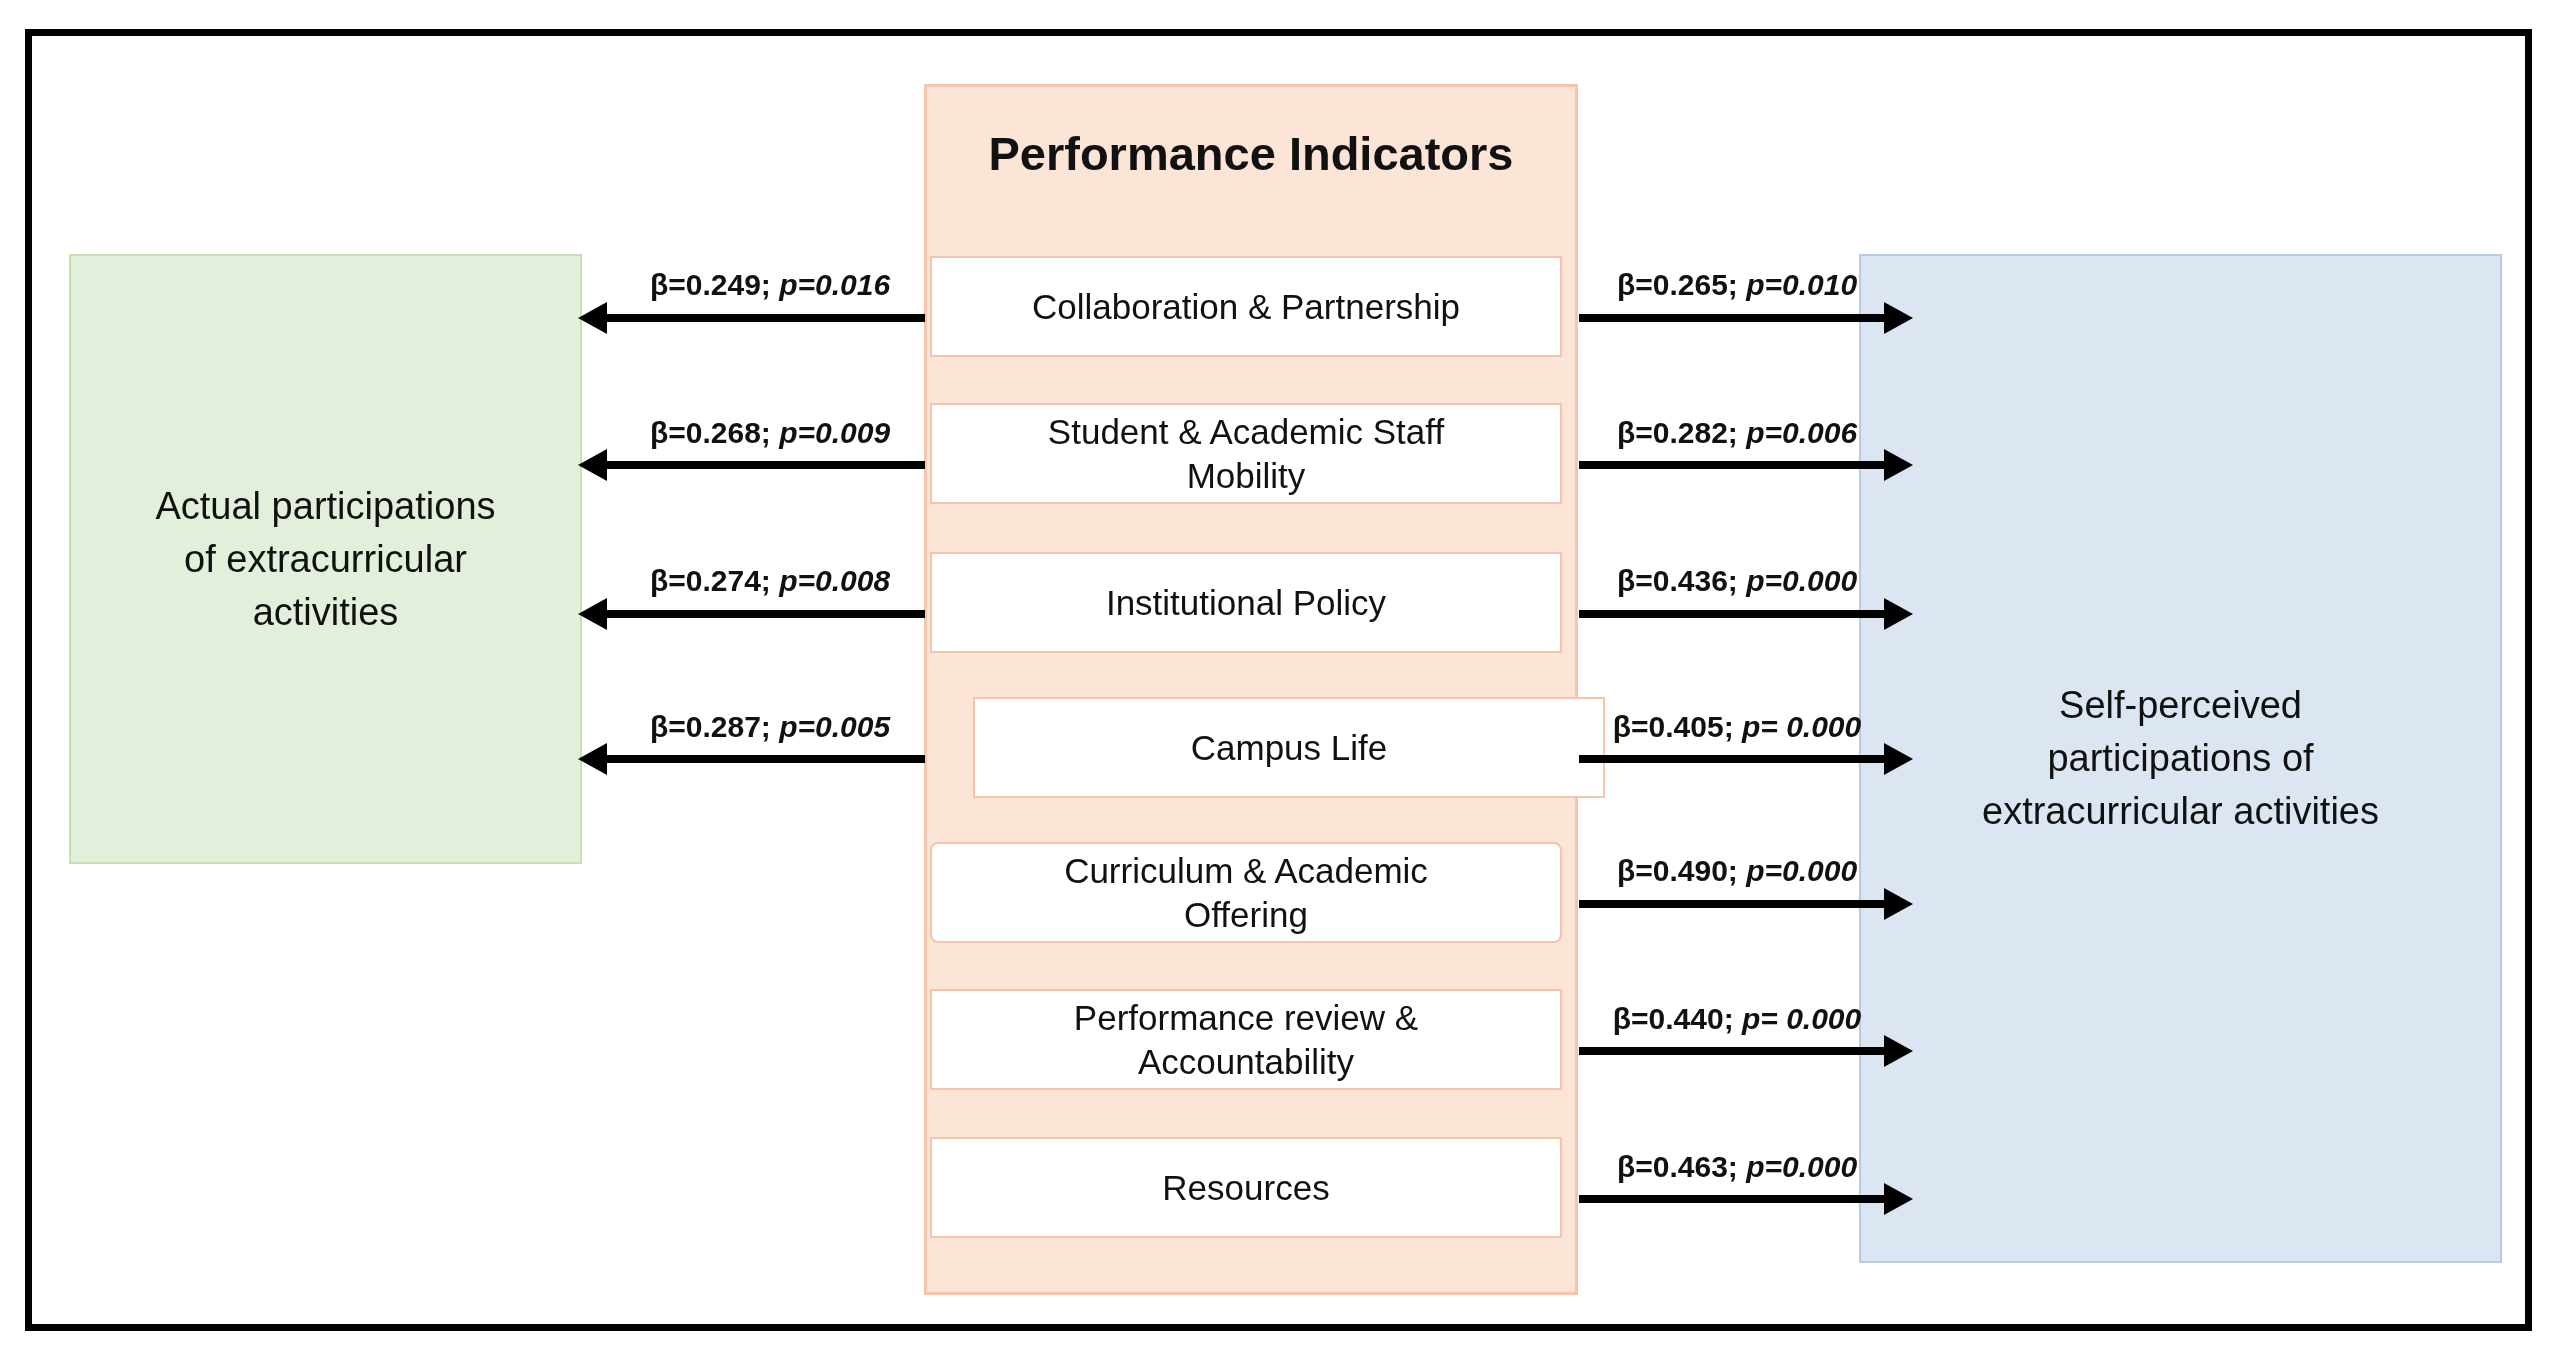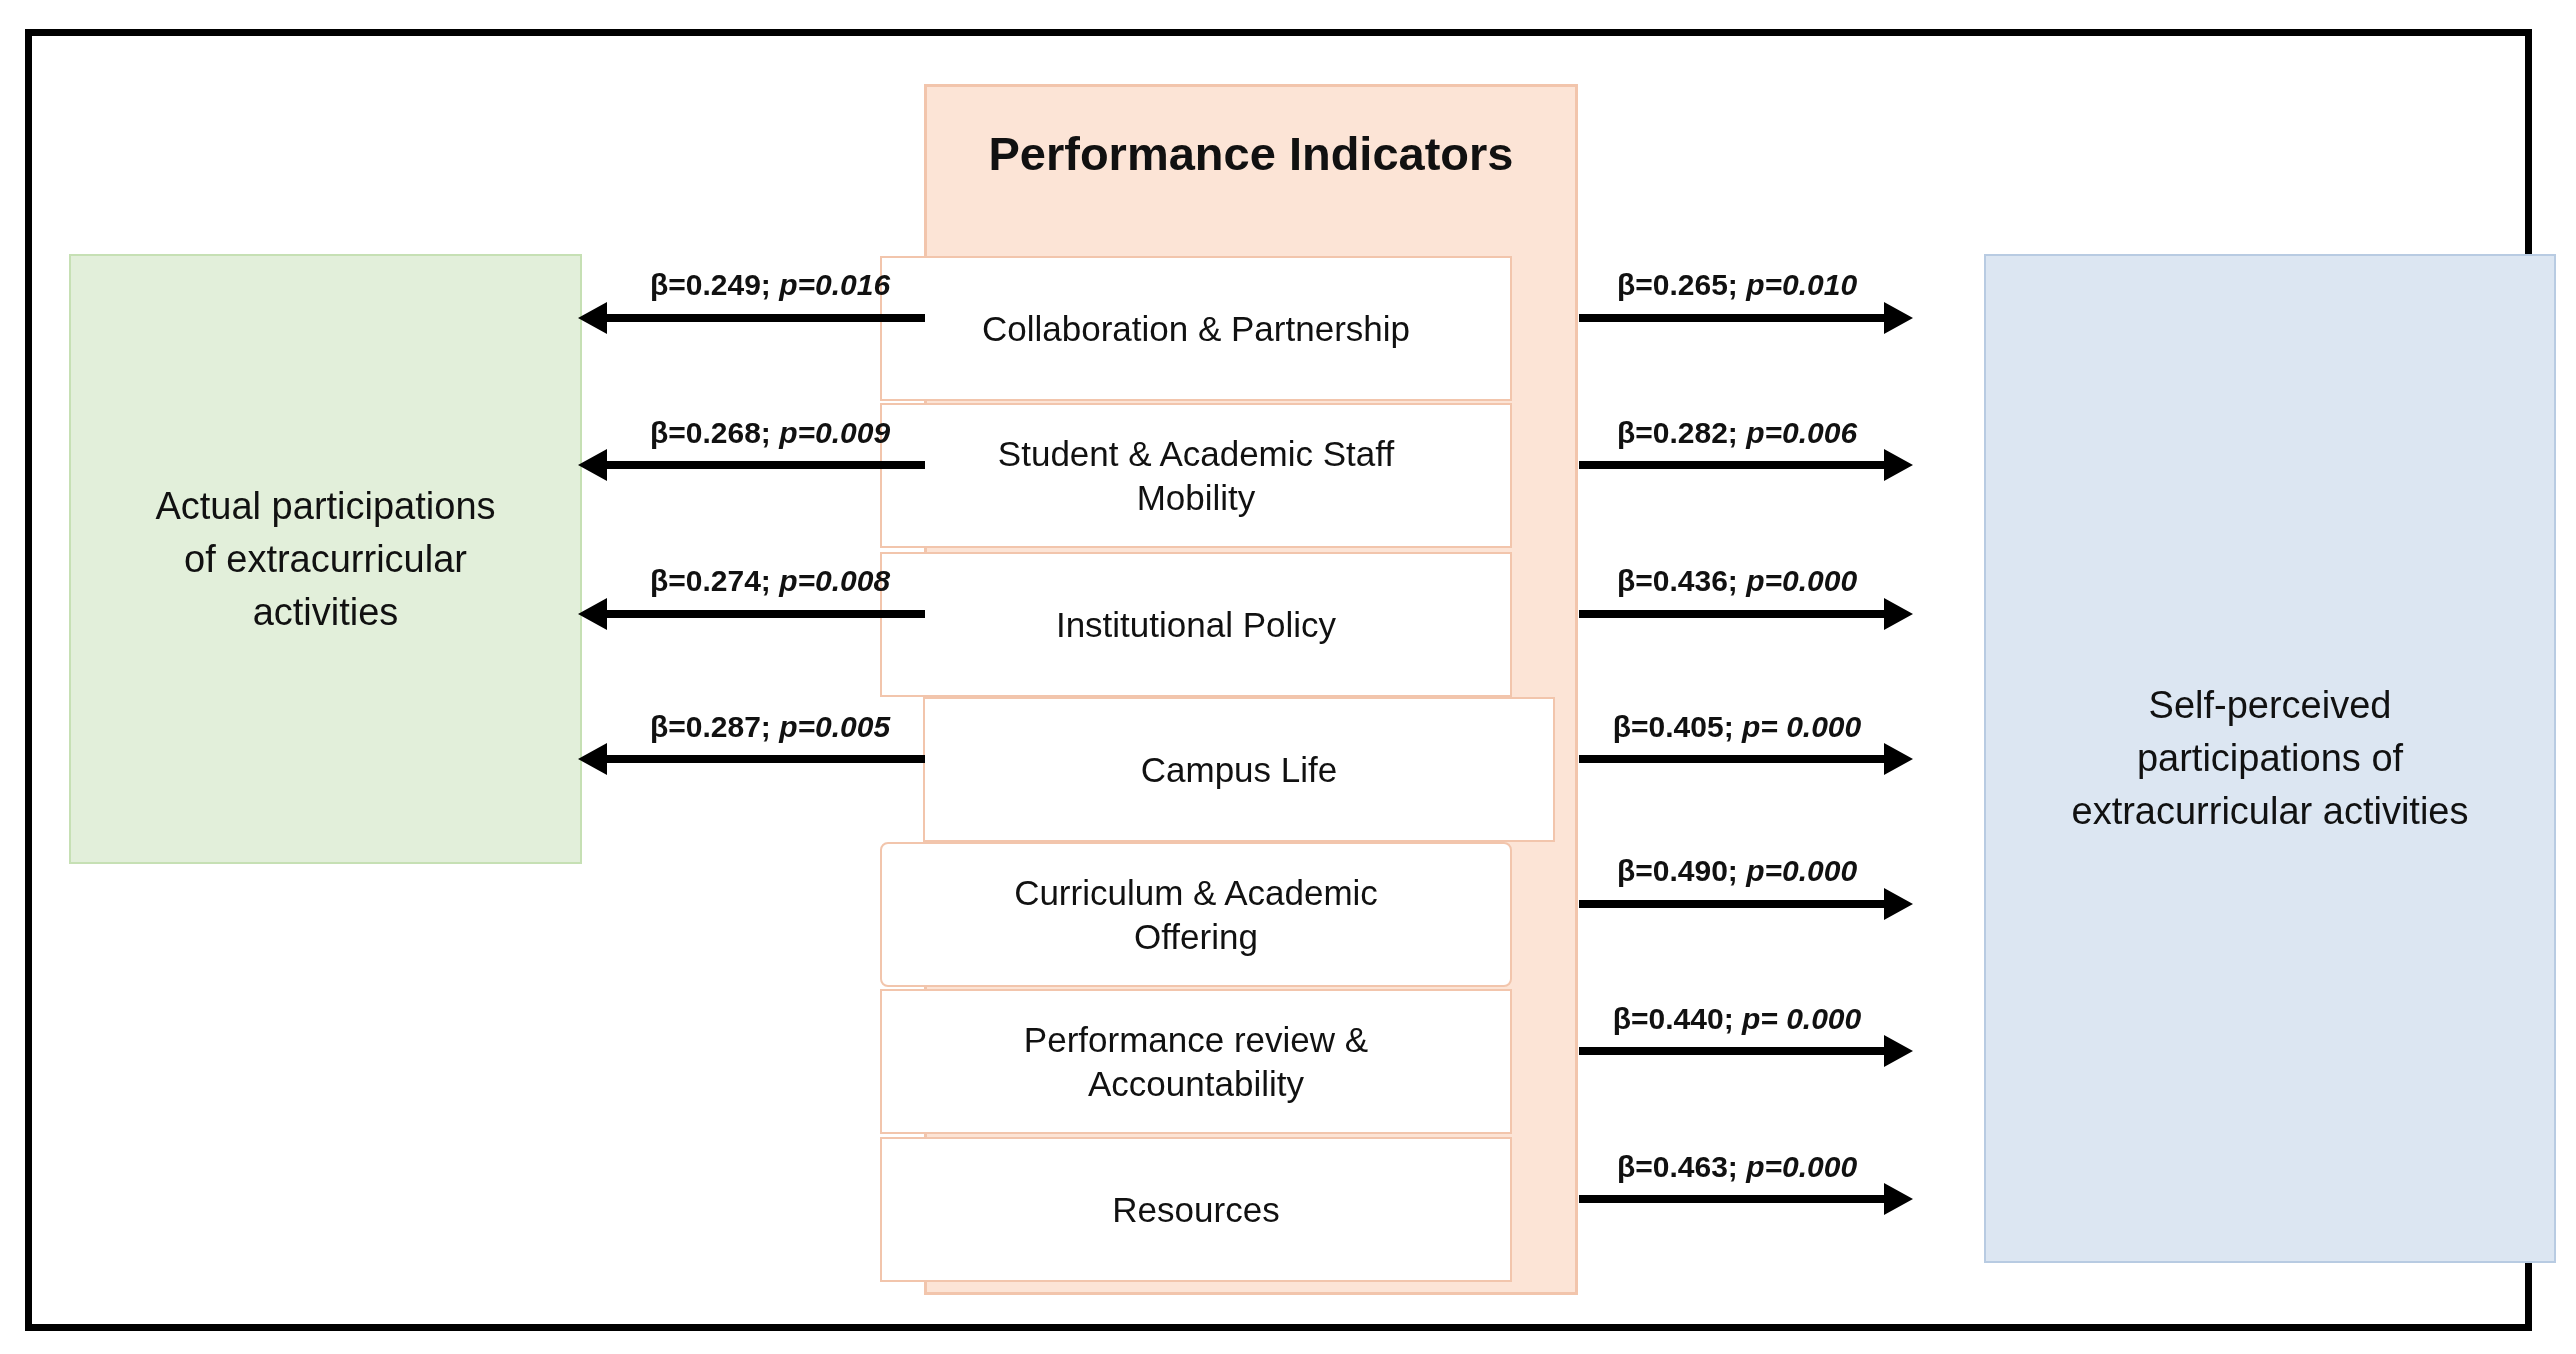--- a/index.html
+++ b/index.html
@@ -23,34 +23,34 @@
   .bigbox{
     position:absolute;display:flex;align-items:center;justify-content:center;
     text-align:center;box-sizing:border-box;
   }
   .bigbox .cap{white-space:pre-line;font-size:38px;line-height:53px;}
   .green{
     left:69px;top:254px;width:513px;height:610px;
     background:var(--green-fill);border:2.3px solid var(--green-border);
   }
   .blue{
-    left:1984px;top:254px;width:572px;height:1009px;
+    left:1859px;top:254px;width:643px;height:1009px;
     background:var(--blue-fill);border:2.3px solid var(--blue-border);
   }
   .panel{
     position:absolute;left:924px;top:84px;width:654px;height:1211px;
     background:var(--panel-fill);border:3px solid var(--panel-border);
     box-sizing:border-box;
   }
   .panel-title{
     position:absolute;left:924px;top:126px;width:654px;
     text-align:center;font-size:47px;font-weight:bold;
   }
   .ind-box{
-    position:absolute;left:880px;width:632px;height:145px;
+    position:absolute;left:930px;width:632px;height:101px;
     background:var(--ind-fill);border:2.3px solid var(--ind-border);
     box-sizing:border-box;display:flex;align-items:center;justify-content:center;
     text-align:center;
   }
   .ind-box .cap{white-space:pre-line;font-size:35px;line-height:44px;}
   .arrow-line{position:absolute;height:7.5px;background:var(--arrow);}
   .arrow-head{position:absolute;width:0;height:0;border-top:16px solid transparent;border-bottom:16px solid transparent;}
   .arrow-head.left{border-right:29px solid var(--arrow);}
   .arrow-head.right{border-left:29px solid var(--arrow);}
   .stat{

